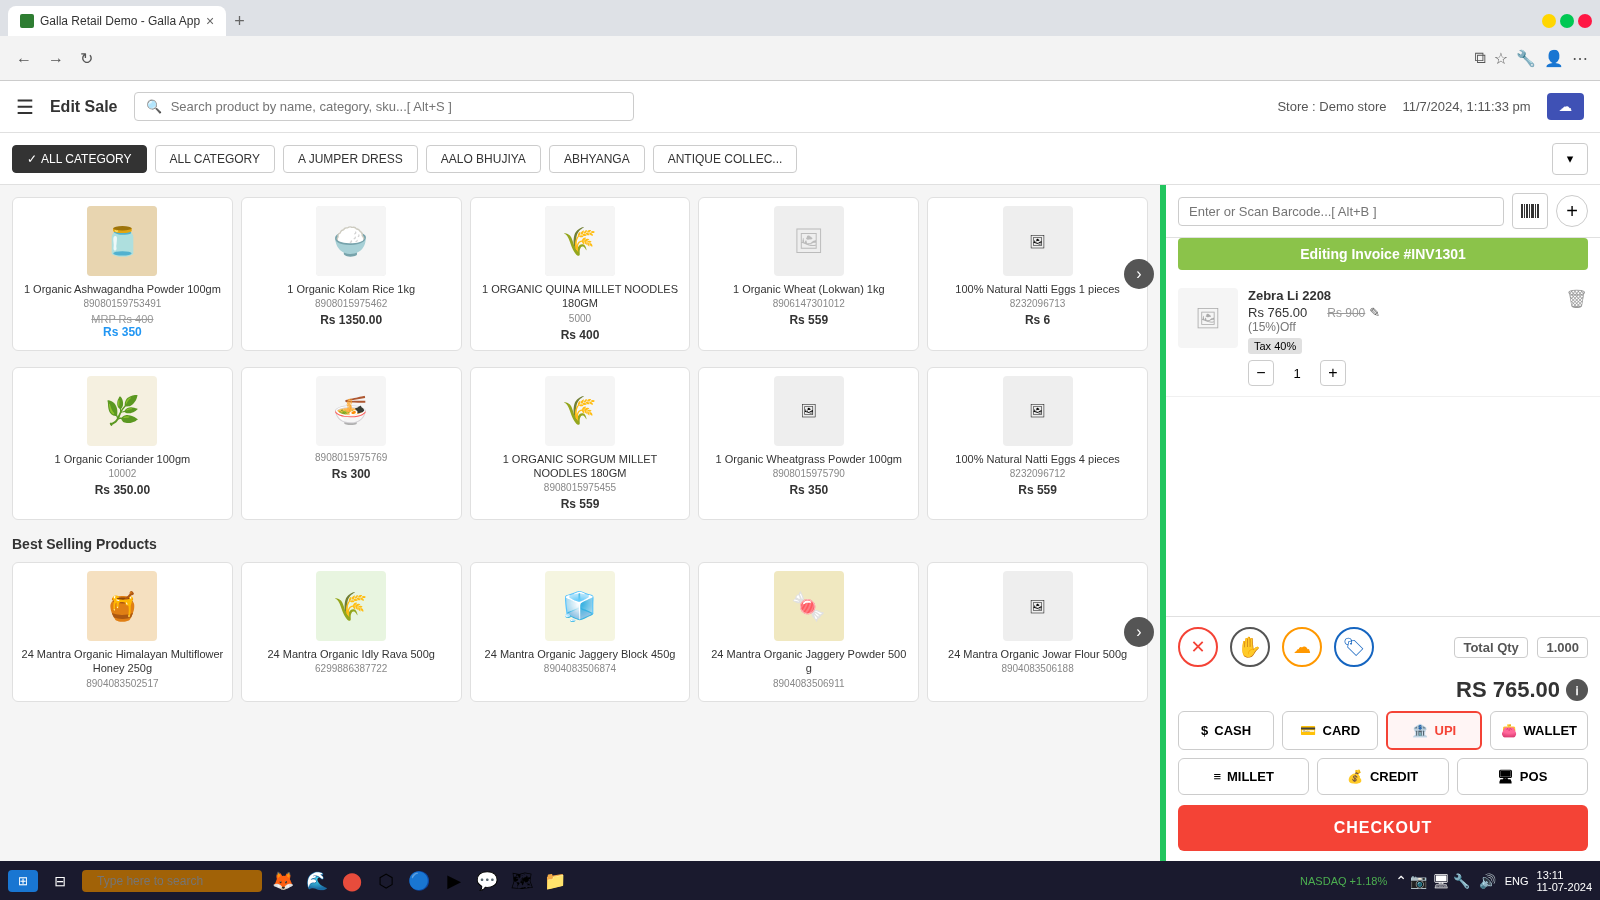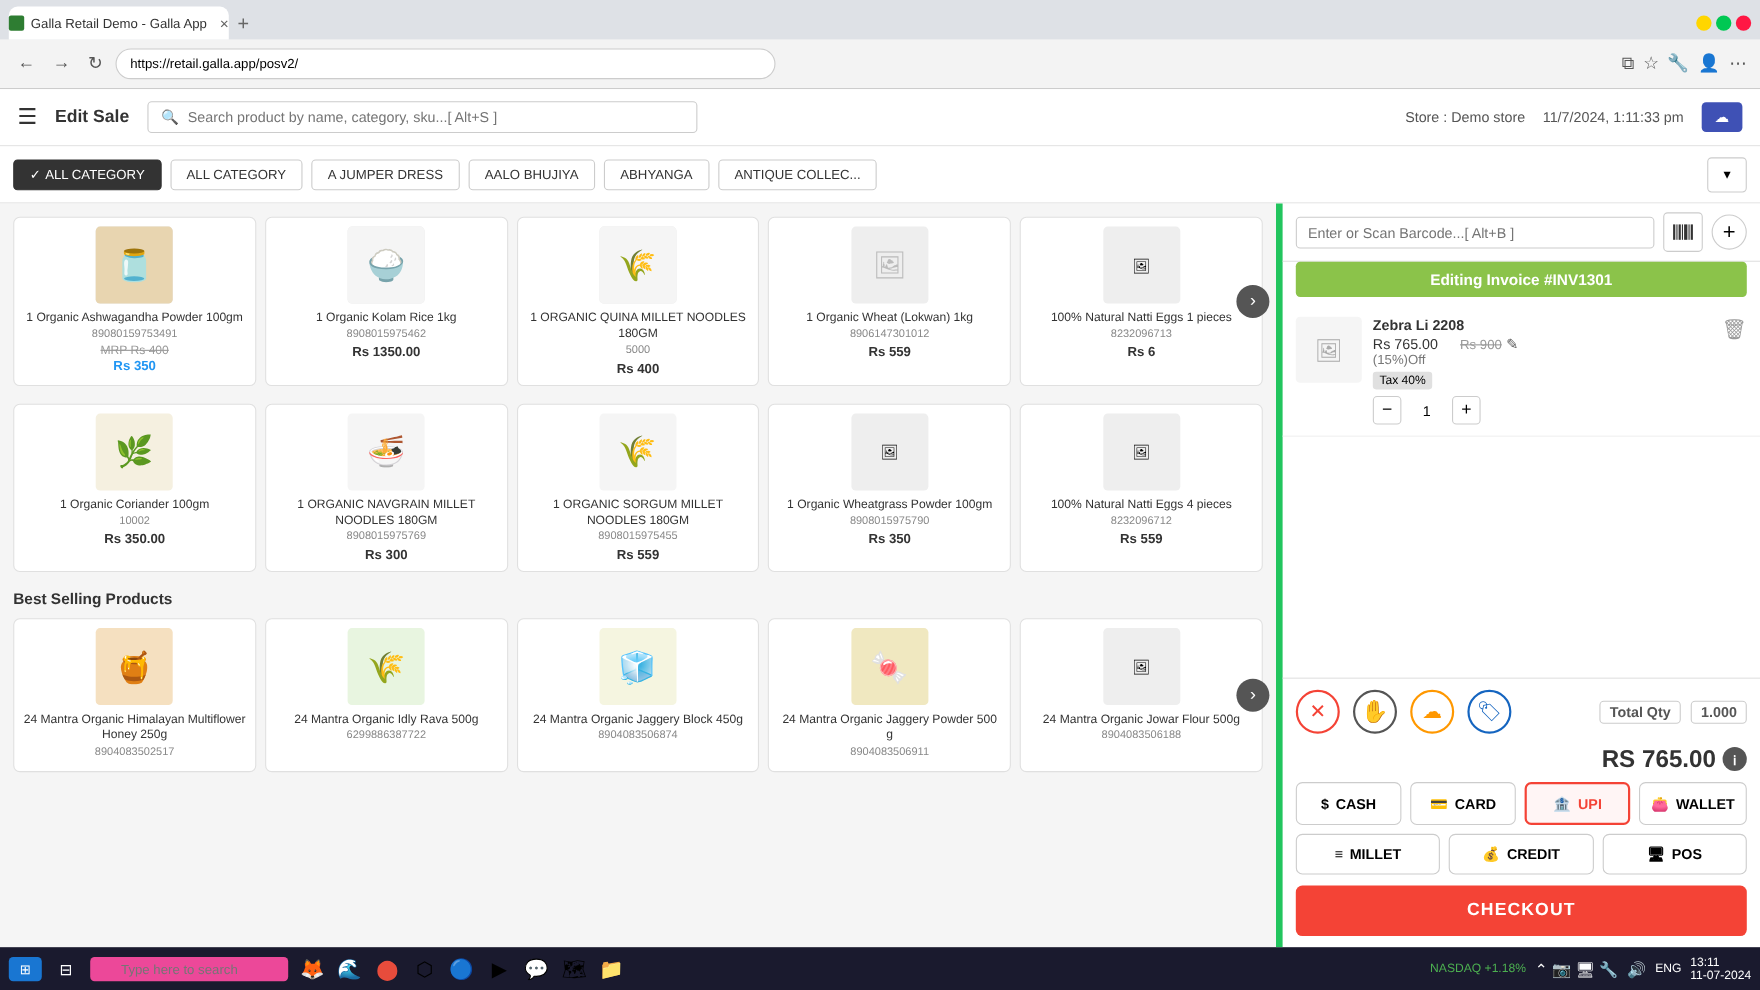--- a/index.html
+++ b/index.html
@@ -1,21 +1,21 @@
 <!DOCTYPE html>
 <html><head>
   <meta charset="utf-8">
   <style>
     * { box-sizing: border-box; margin: 0; padding: 0; font-family: 'Segoe UI', Arial, sans-serif; }
     body { width: 1600px; height: 900px; overflow: hidden; background: #f0f0f0; font-size: 13px; }
 
     
     .browser-chrome { background: #f3f3f3; border-bottom: 1px solid #ccc; }
     .browser-tabs { display: flex; align-items: center; padding: 6px 8px 0; background: #dee1e6; height: 36px; }
-    .tab-item { display: flex; align-items: center; background: #fff; border-radius: 8px 8px 0 0; padding: 4px 0; font-size: 12px; color: #333; gap: 6px; height: 30px; min-width: 200px; }
+    .tab-item { display: flex; align-items: center; background: #fff; border-radius: 8px 8px 0 0; padding: 4px 12px; font-size: 12px; color: #333; gap: 6px; height: 30px; min-width: 200px; }
     .tab-icon { width: 16px; height: 16px; background: #4CAF50; border-radius: 2px; display: inline-block; }
     .tab-close { margin-left: auto; cursor: pointer; color: #666; font-size: 14px; }
     .tab-new { background: none; border: none; font-size: 18px; color: #666; cursor: pointer; padding: 4px 8px; }
     .tab-win-controls { margin-left: auto; display: flex; gap: 4px; }
     .win-btn { width: 14px; height: 14px; border-radius: 50%; border: none; cursor: pointer; }
     .win-min { background: #ffd600; }
     .win-max { background: #00c853; }
     .win-close { background: #ff1744; }
 
     .browser-toolbar { display: flex; align-items: center; padding: 6px 12px; gap: 8px; background: #f3f3f3; height: 44px; }
@@ -89,21 +89,21 @@
     .payment-btns { display: grid; grid-template-columns: 1fr 1fr 1fr 1fr; gap: 8px; margin-bottom: 8px; }
     .pay-btn { padding: 10px; border: 1px solid #ccc; border-radius: 6px; background: #fff; cursor: pointer; font-size: 13px; font-weight: 600; display: flex; align-items: center; justify-content: center; gap: 6px; }
     .pay-btn.upi-active { border: 2px solid #f44336; color: #f44336; background: #fff5f5; }
     .payment-btns2 { display: grid; grid-template-columns: 1fr 1fr 1fr; gap: 8px; margin-bottom: 10px; }
 
     .checkout-btn { width: 100%; padding: 14px; background: #f44336; color: #fff; border: none; border-radius: 6px; font-size: 16px; font-weight: 700; cursor: pointer; letter-spacing: 1px; }
 
     
     .taskbar { height: 40px; background: #1a1a2e; display: flex; align-items: center; padding: 0 8px; gap: 8px; }
     .start-btn { background: #1976d2; color: #fff; border: none; padding: 4px 10px; border-radius: 4px; font-size: 12px; cursor: pointer; display: flex; align-items: center; gap: 4px; }
-    .taskbar-search { background: #ec4899; border: none; color: #fff; padding: 4px 28px; border-radius: 4px; font-size: 12px; width: 180px; }
+    .taskbar-search { background: #a16207; border: none; color: #fff; padding: 4px 15px; border-radius: 4px; font-size: 12px; width: 180px; }
     .taskbar-icons { display: flex; gap: 6px; }
     .taskbar-icon { width: 28px; height: 28px; background: transparent; border: none; cursor: pointer; display: flex; align-items: center; justify-content: center; border-radius: 4px; }
     .taskbar-right { margin-left: auto; display: flex; align-items: center; gap: 8px; color: #fff; font-size: 11px; }
 
     .product-img-placeholder { width: 70px; height: 70px; background: #e8e8e8; border-radius: 4px; display: flex; align-items: center; justify-content: center; margin: 0 auto 6px; }
     .placeholder-icon { color: #bbb; font-size: 24px; }
 
     .scroll-arrow { background: #555; color: #fff; border: none; border-radius: 50%; width: 30px; height: 30px; cursor: pointer; font-size: 16px; display: flex; align-items: center; justify-content: center; position: absolute; right: -6px; top: 50%; transform: translateY(-50%); z-index: 5; }
   </style>
 </head>
@@ -120,21 +120,20 @@
     <div class="tab-win-controls">
       <button class="win-btn win-min"></button>
       <button class="win-btn win-max"></button>
       <button class="win-btn win-close"></button>
     </div>
   </div>
   <div class="browser-toolbar">
     <button class="nav-btn">←</button>
     <button class="nav-btn">→</button>
     <button class="nav-btn">↻</button>
-    <input class="address-bar" type="text" value="https://retail.galla.app/posv2/" style="">
     <div class="browser-actions">
       <button class="browser-action-btn">⧉</button>
       <button class="browser-action-btn">☆</button>
       <button class="browser-action-btn">🔧</button>
       <button class="browser-action-btn">👤</button>
       <button class="browser-action-btn">⋯</button>
     </div>
   </div>
 </div>
 
@@ -238,21 +237,20 @@
           </div>
           <div class="product-name">1 Organic Coriander 100gm</div>
           <div class="product-sku">10002</div>
           <div class="product-price">Rs 350.00</div>
         </div>
 
         <div class="product-card">
           <div style="width:70px;height:70px;background:#f5f5f5;border-radius:4px;display:flex;align-items:center;justify-content:center;margin:0 auto 6px;">
             <span style="font-size:28px;">🍜</span>
           </div>
-          <div class="product-name">1 ORGANIC NAVGRAIN MILLET NOODLES 180GM</div>
           <div class="product-sku">8908015975769</div>
           <div class="product-price">Rs 300</div>
         </div>
 
         <div class="product-card">
           <div style="width:70px;height:70px;background:#f5f5f5;border-radius:4px;display:flex;align-items:center;justify-content:center;margin:0 auto 6px;">
             <span style="font-size:28px;">🌾</span>
           </div>
           <div class="product-name">1 ORGANIC SORGUM MILLET NOODLES 180GM</div>
           <div class="product-sku">8908015975455</div>

